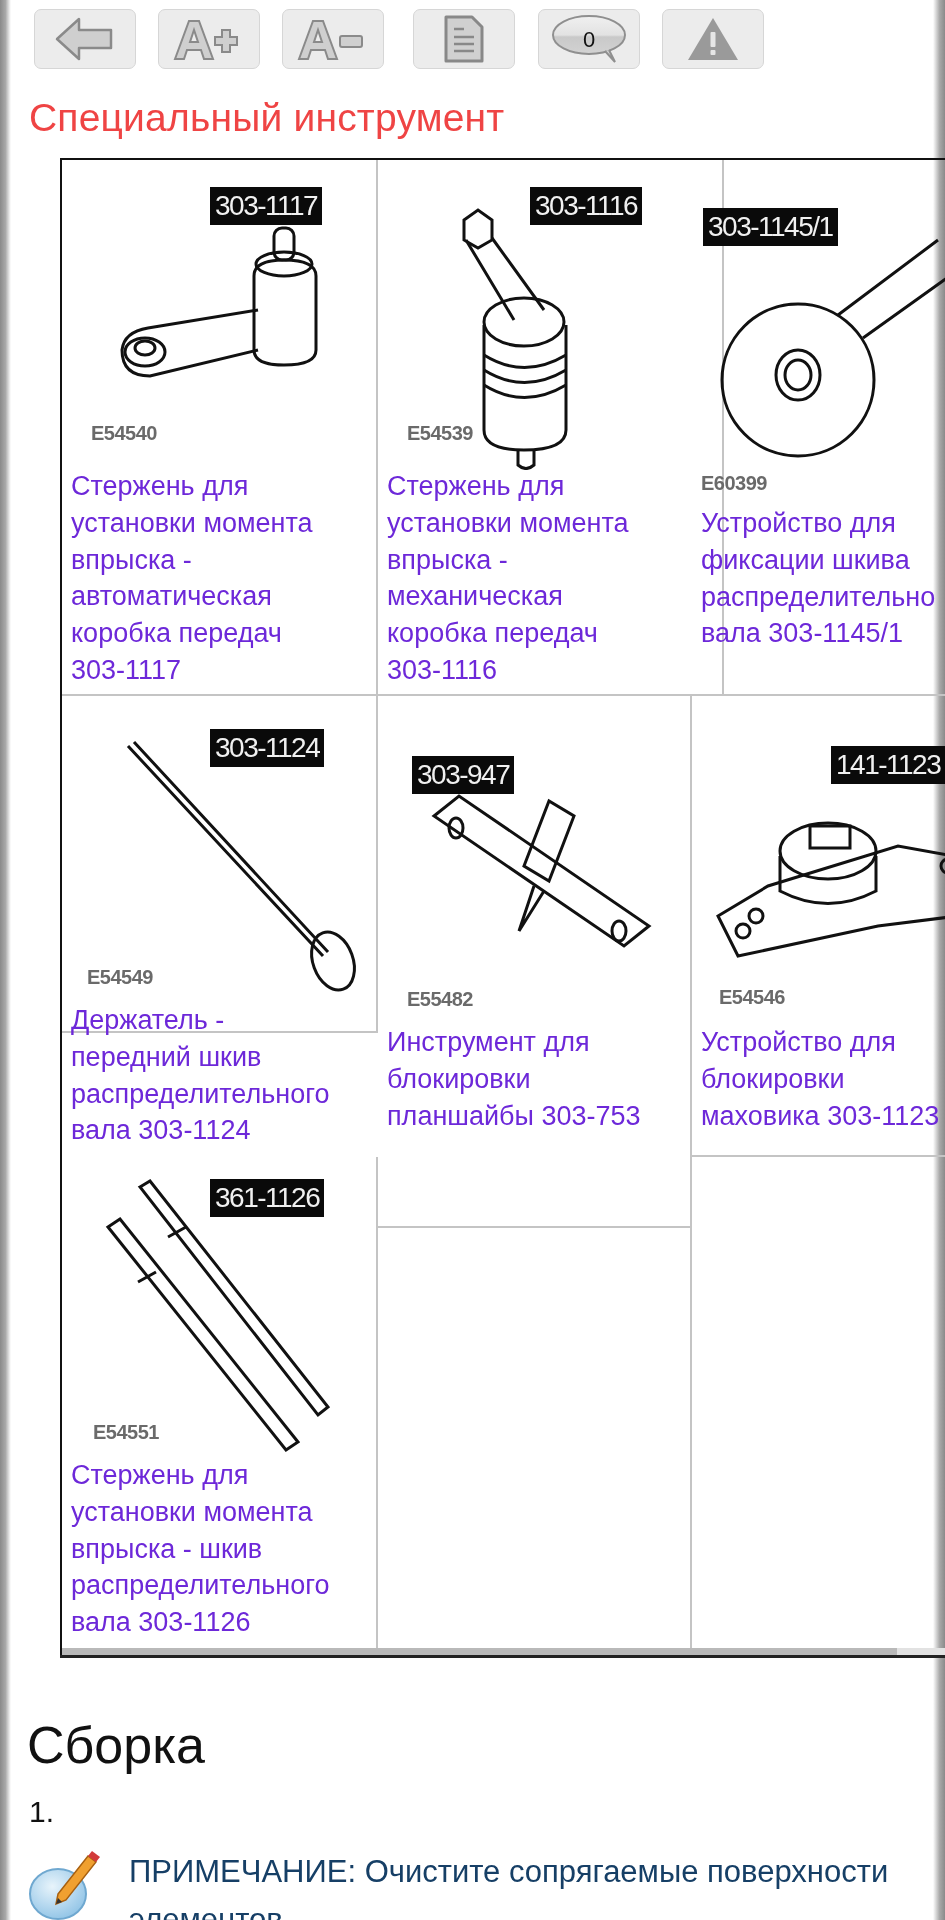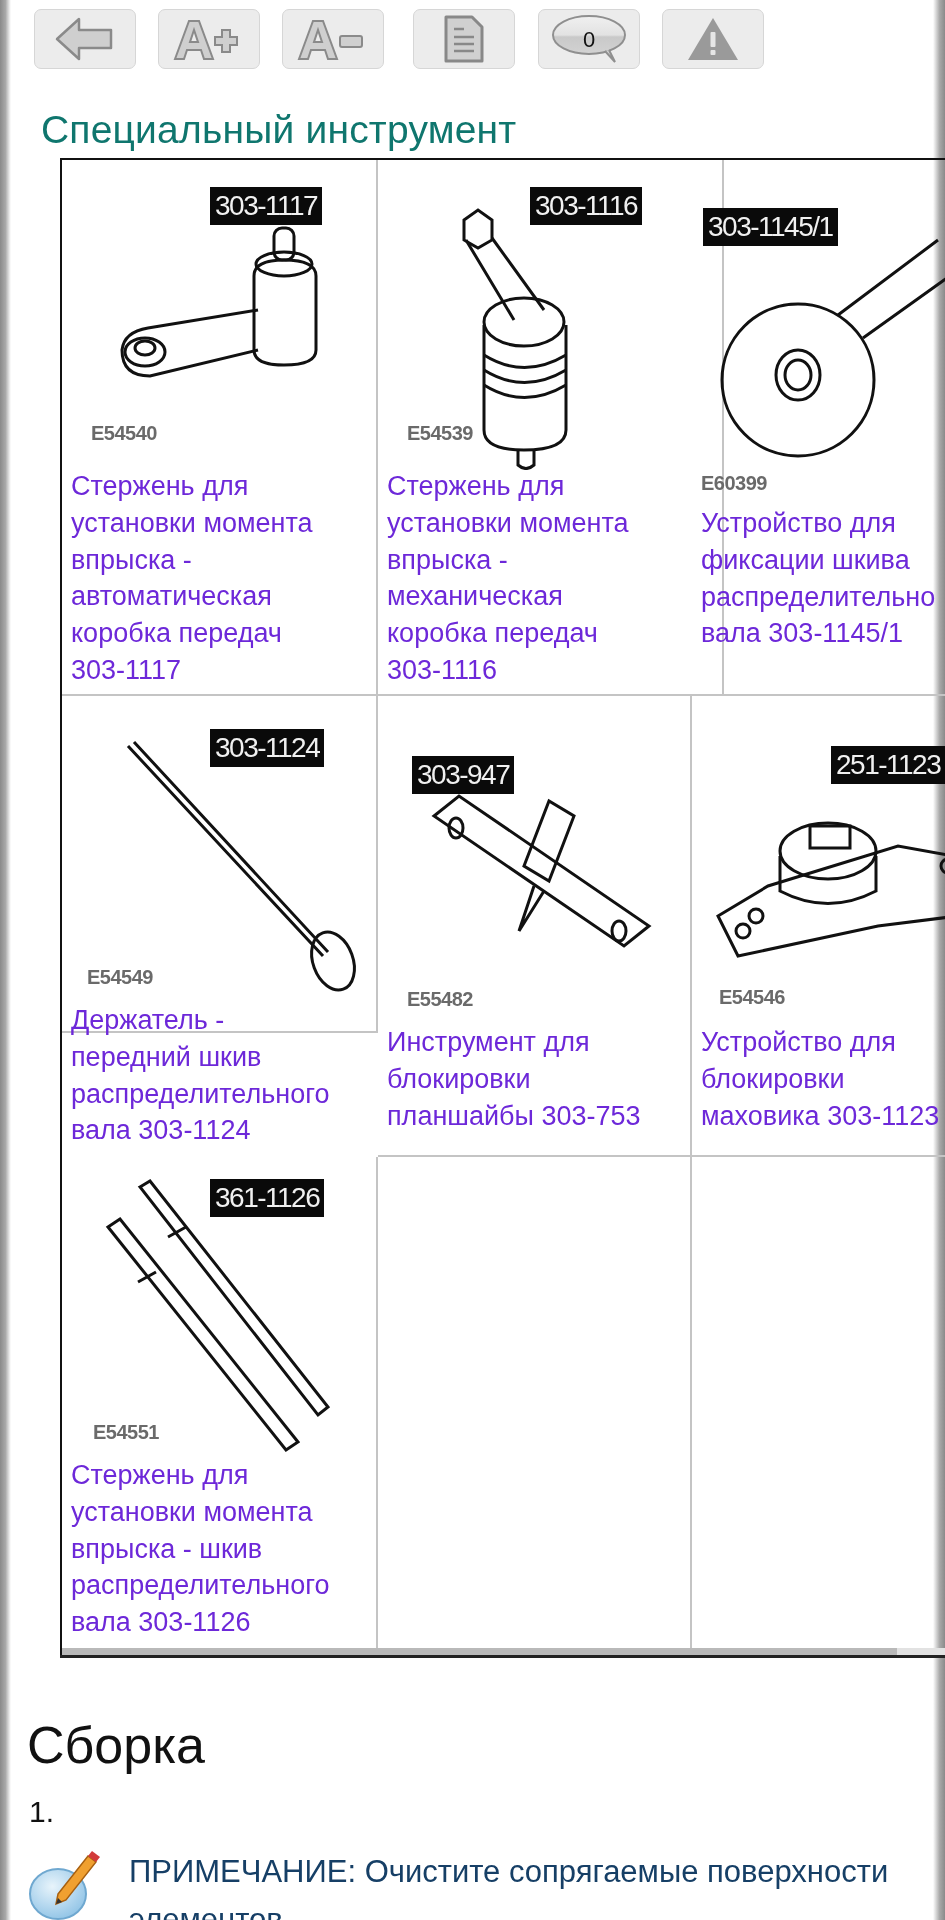--- a/index.html
+++ b/index.html
@@ -22,22 +22,22 @@
     position:absolute; top:0; width:102px; height:60px;
     background:#ececec; border:1px solid #d6d6d6; border-radius:7px;
     display:flex; align-items:center; justify-content:center; box-sizing:border-box;
   }
   .tb-btn svg { display:block; }
   .bubble-count {
     position:absolute; left:0; right:0; top:17px; text-align:center;
     font-size:22px; color:#111; font-family:"Liberation Sans", sans-serif;
   }
   h2.section {
-    position:absolute; left:29px; top:96px; margin:12px;
-    font-weight:normal; font-size:39px; letter-spacing:0.2px; color:#0f766e;
+    position:absolute; left:29px; top:96px; margin:0;
+    font-weight:normal; font-size:39px; letter-spacing:0.2px; color:#ef4444;
     white-space:nowrap;
   }
   .table-wrap {
     position:absolute; left:20px; top:158px; width:891px; height:1500px;
     overflow:hidden;
     margin-left:40px;
   }
   .tbl-border-top { position:absolute; left:0; top:0; width:891px; height:2px; background:#111; }
   .tbl-border-left { position:absolute; left:0; top:0; width:2px; height:1500px; background:#111; }
   .tbl-border-bottom { position:absolute; left:0; top:1497px; width:891px; height:3px; background:#222; }
@@ -201,21 +201,21 @@
       </g>
     </svg>
     <div class="tag" style="left:148px;top:33px">303-1124</div>
     <div class="eno" style="left:25px;top:270px">E54549</div>
     <div class="desc" style="top:306px">Держатель -
 передний шкив
 распределительного
 вала 303-1124</div>
   </div>
 
-  <div class="cell" style="left:318px;top:538px;width:314px;height:461px">
+  <div class="cell" style="left:318px;top:538px;width:314px;height:532px">
     <svg class="img" style="top:20px" viewBox="0 0 290 290">
       <g fill="none" stroke="#111" stroke-width="3">
         <path d="M40 100 L65 80 L255 210 L230 230 Z"></path>
         <path d="M130 150 L155 85 L180 100 L155 165 Z"></path>
         <path d="M140 170 L125 215 L150 175"></path>
         <ellipse cx="62" cy="112" rx="7" ry="10"></ellipse>
         <ellipse cx="225" cy="215" rx="7" ry="10"></ellipse>
       </g>
     </svg>
     <div class="tag" style="left:34px;top:60px">303-947</div>
@@ -230,21 +230,21 @@
       <g fill="none" stroke="#111" stroke-width="3">
         <path d="M20 200 L70 170 L200 130 L255 140 L290 150 L260 200 L180 210 L40 240 Z"></path>
         <ellipse cx="130" cy="135" rx="48" ry="28"></ellipse>
         <path d="M82 140 L82 175 Q130 200 178 175 L178 140"></path>
         <rect x="112" y="110" width="40" height="22"></rect>
         <circle cx="58" cy="200" r="7"></circle>
           <circle cx="45" cy="215" r="7"></circle>
           <circle cx="250" cy="150" r="7"></circle>
       </g>
     </svg>
-    <div class="tag" style="left:139px;top:50px">251-1123</div>
+    <div class="tag" style="left:139px;top:50px">141-1123</div>
     <div class="eno" style="left:27px;top:290px">E54546</div>
     <div class="desc" style="top:328px;width:330px">Устройство для
 блокировки
 маховика 303-1123</div>
   </div>
 
   <div class="cell" style="left:2px;top:999px;width:316px;height:500px">
     <svg class="img" style="top:10px" viewBox="0 0 290 290">
       <g fill="none" stroke="#111" stroke-width="3">
         <path d="M62 20 L72 14 L250 240 L240 248 Z"></path>

